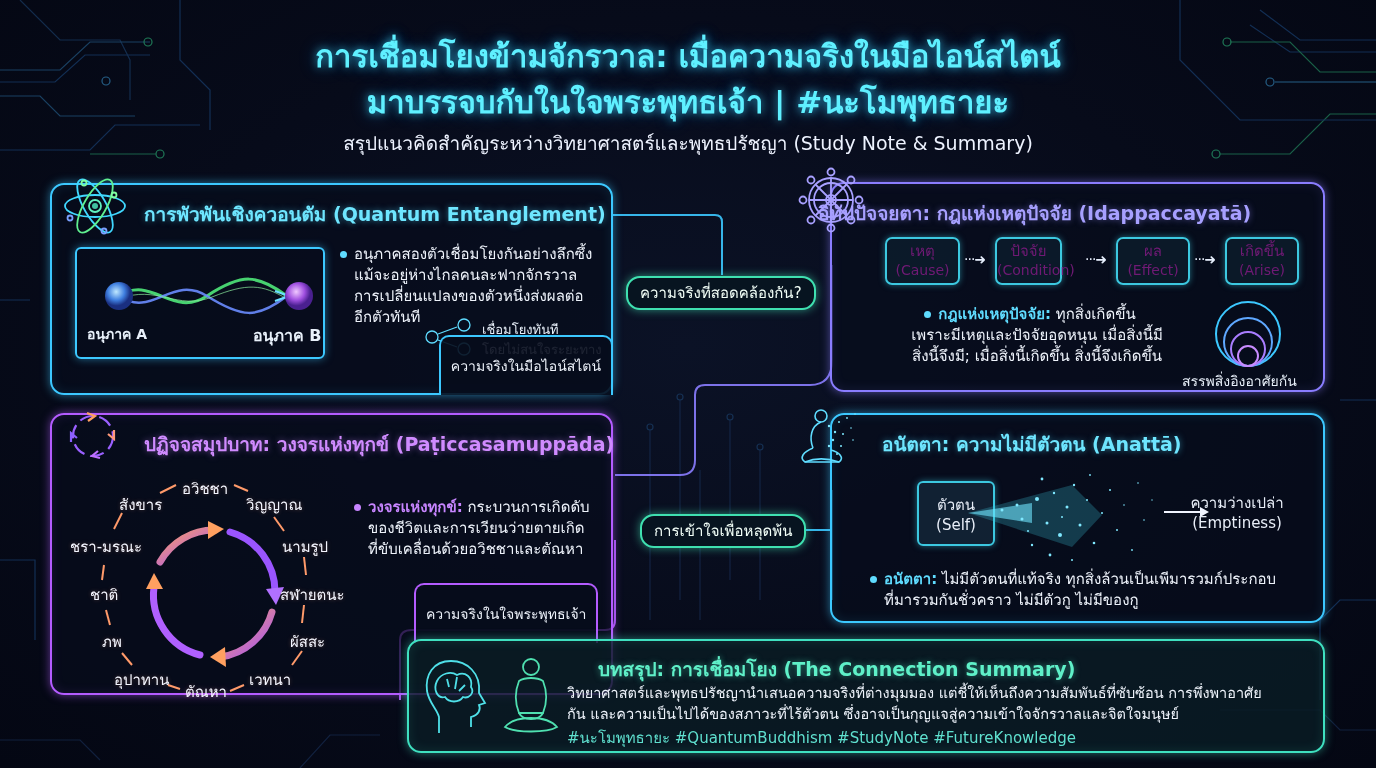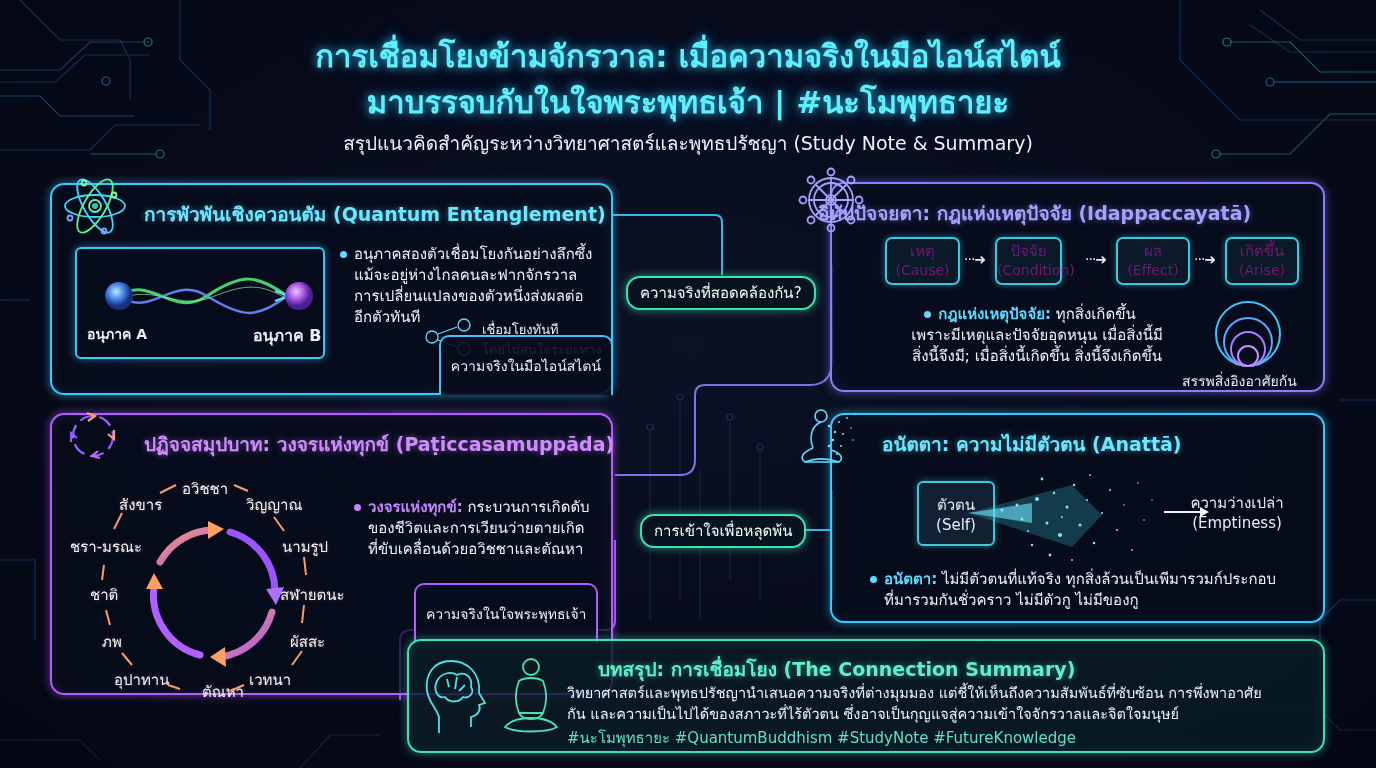--- a/index.html
+++ b/index.html
@@ -263,21 +263,21 @@
     </g>
   </svg>
 
   <div class="cycle-label" style="left:130px; top:62px;">อวิชชา</div>
   <div class="cycle-label" style="left:67px; top:78px;">สังขาร</div>
   <div class="cycle-label" style="left:194px; top:78px;">วิญญาณ</div>
   <div class="cycle-label" style="left:230px; top:120px;">นามรูป</div>
   <div class="cycle-label" style="left:228px; top:168px;">สฬายตนะ</div>
   <div class="cycle-label" style="left:238px; top:215px;">ผัสสะ</div>
   <div class="cycle-label" style="left:197px; top:253px;">เวทนา</div>
-  <div class="cycle-label" style="left:133px; top:265px;margin-left:17px;">ตัณหา</div>
+  <div class="cycle-label" style="left:133px; top:265px;">ตัณหา</div>
   <div class="cycle-label" style="left:62px; top:253px;">อุปาทาน</div>
   <div class="cycle-label" style="left:50px; top:215px;">ภพ</div>
   <div class="cycle-label" style="left:38px; top:168px;">ชาติ</div>
   <div class="cycle-label" style="left:18px; top:120px;">ชรา-มรณะ</div>
 
   <svg width="300" height="280" style="position:absolute; left:0; top:0; pointer-events:none;">
     <g stroke="#ff9a6a" stroke-width="2" fill="#ff9a6a">
       <path d="M108 78 L124 70"></path>
         <path d="M182 70 L196 76"></path>
       <path d="M222 102 L232 116"></path>

